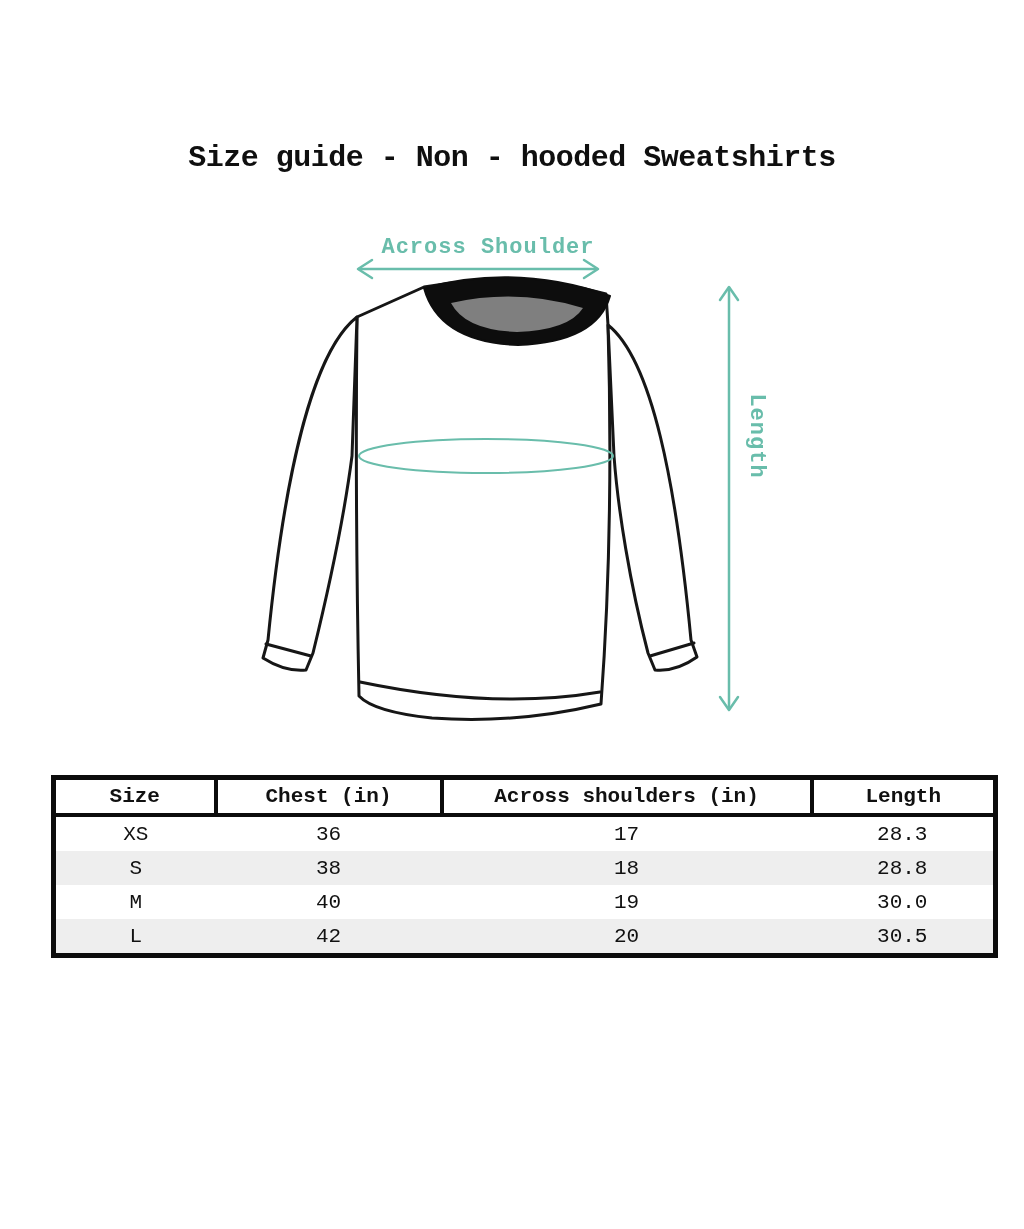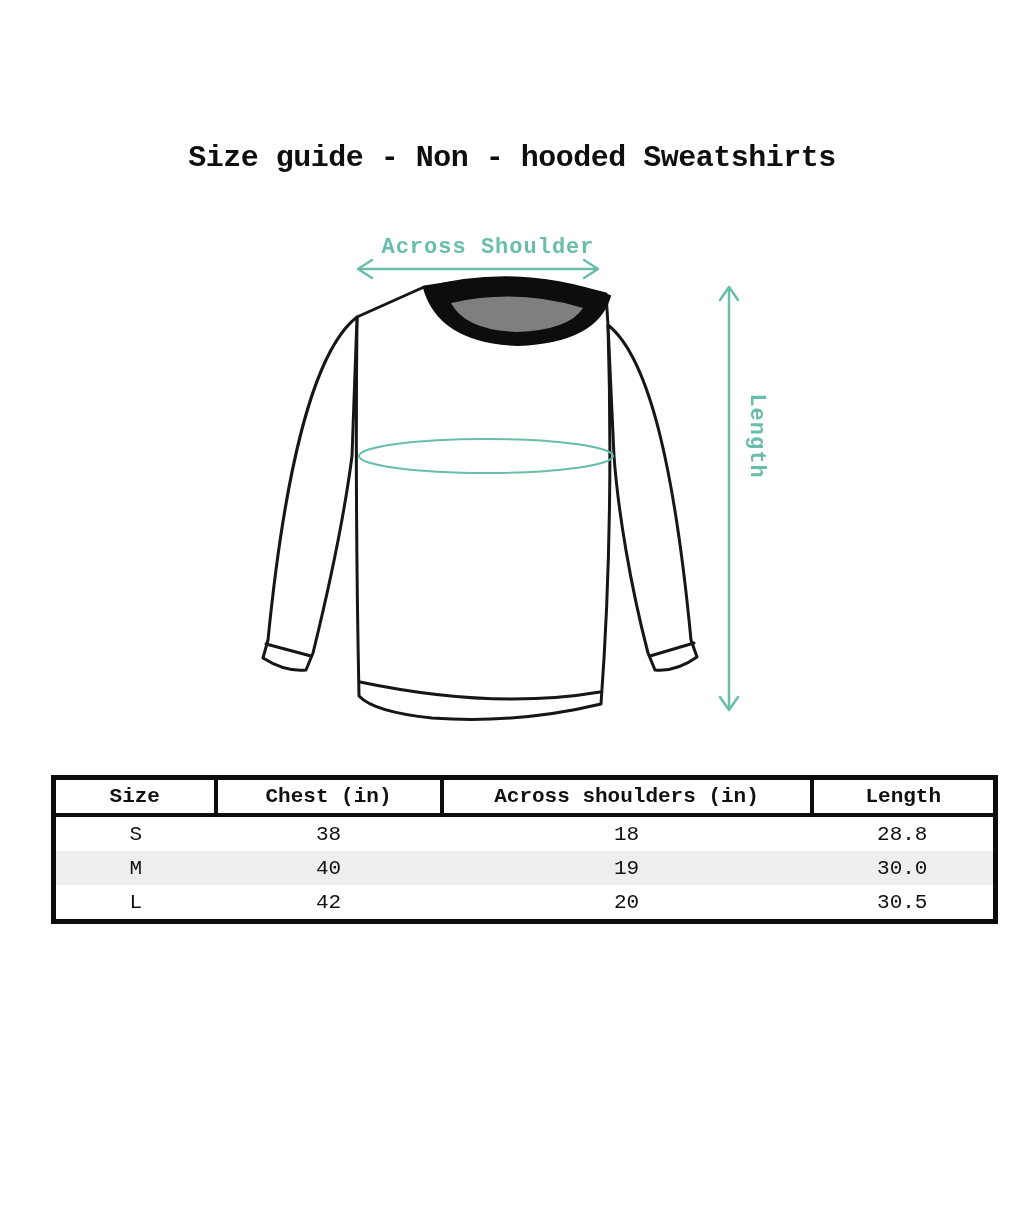--- a/index.html
+++ b/index.html
@@ -132,20 +132,26 @@
     <thead>
       <tr>
         <th>Size</th>
         <th>Chest (in)</th>
         <th>Across shoulders (in)</th>
         <th>Length</th>
       </tr>
     </thead>
     <tbody>
       <tr>
+        <td>XS</td>
+        <td>36</td>
+        <td>17</td>
+        <td>28.3</td>
+      </tr>
+      <tr>
         <td>S</td>
         <td>38</td>
         <td>18</td>
         <td>28.8</td>
       </tr>
       <tr>
         <td>M</td>
         <td>40</td>
         <td>19</td>
         <td>30.0</td>

